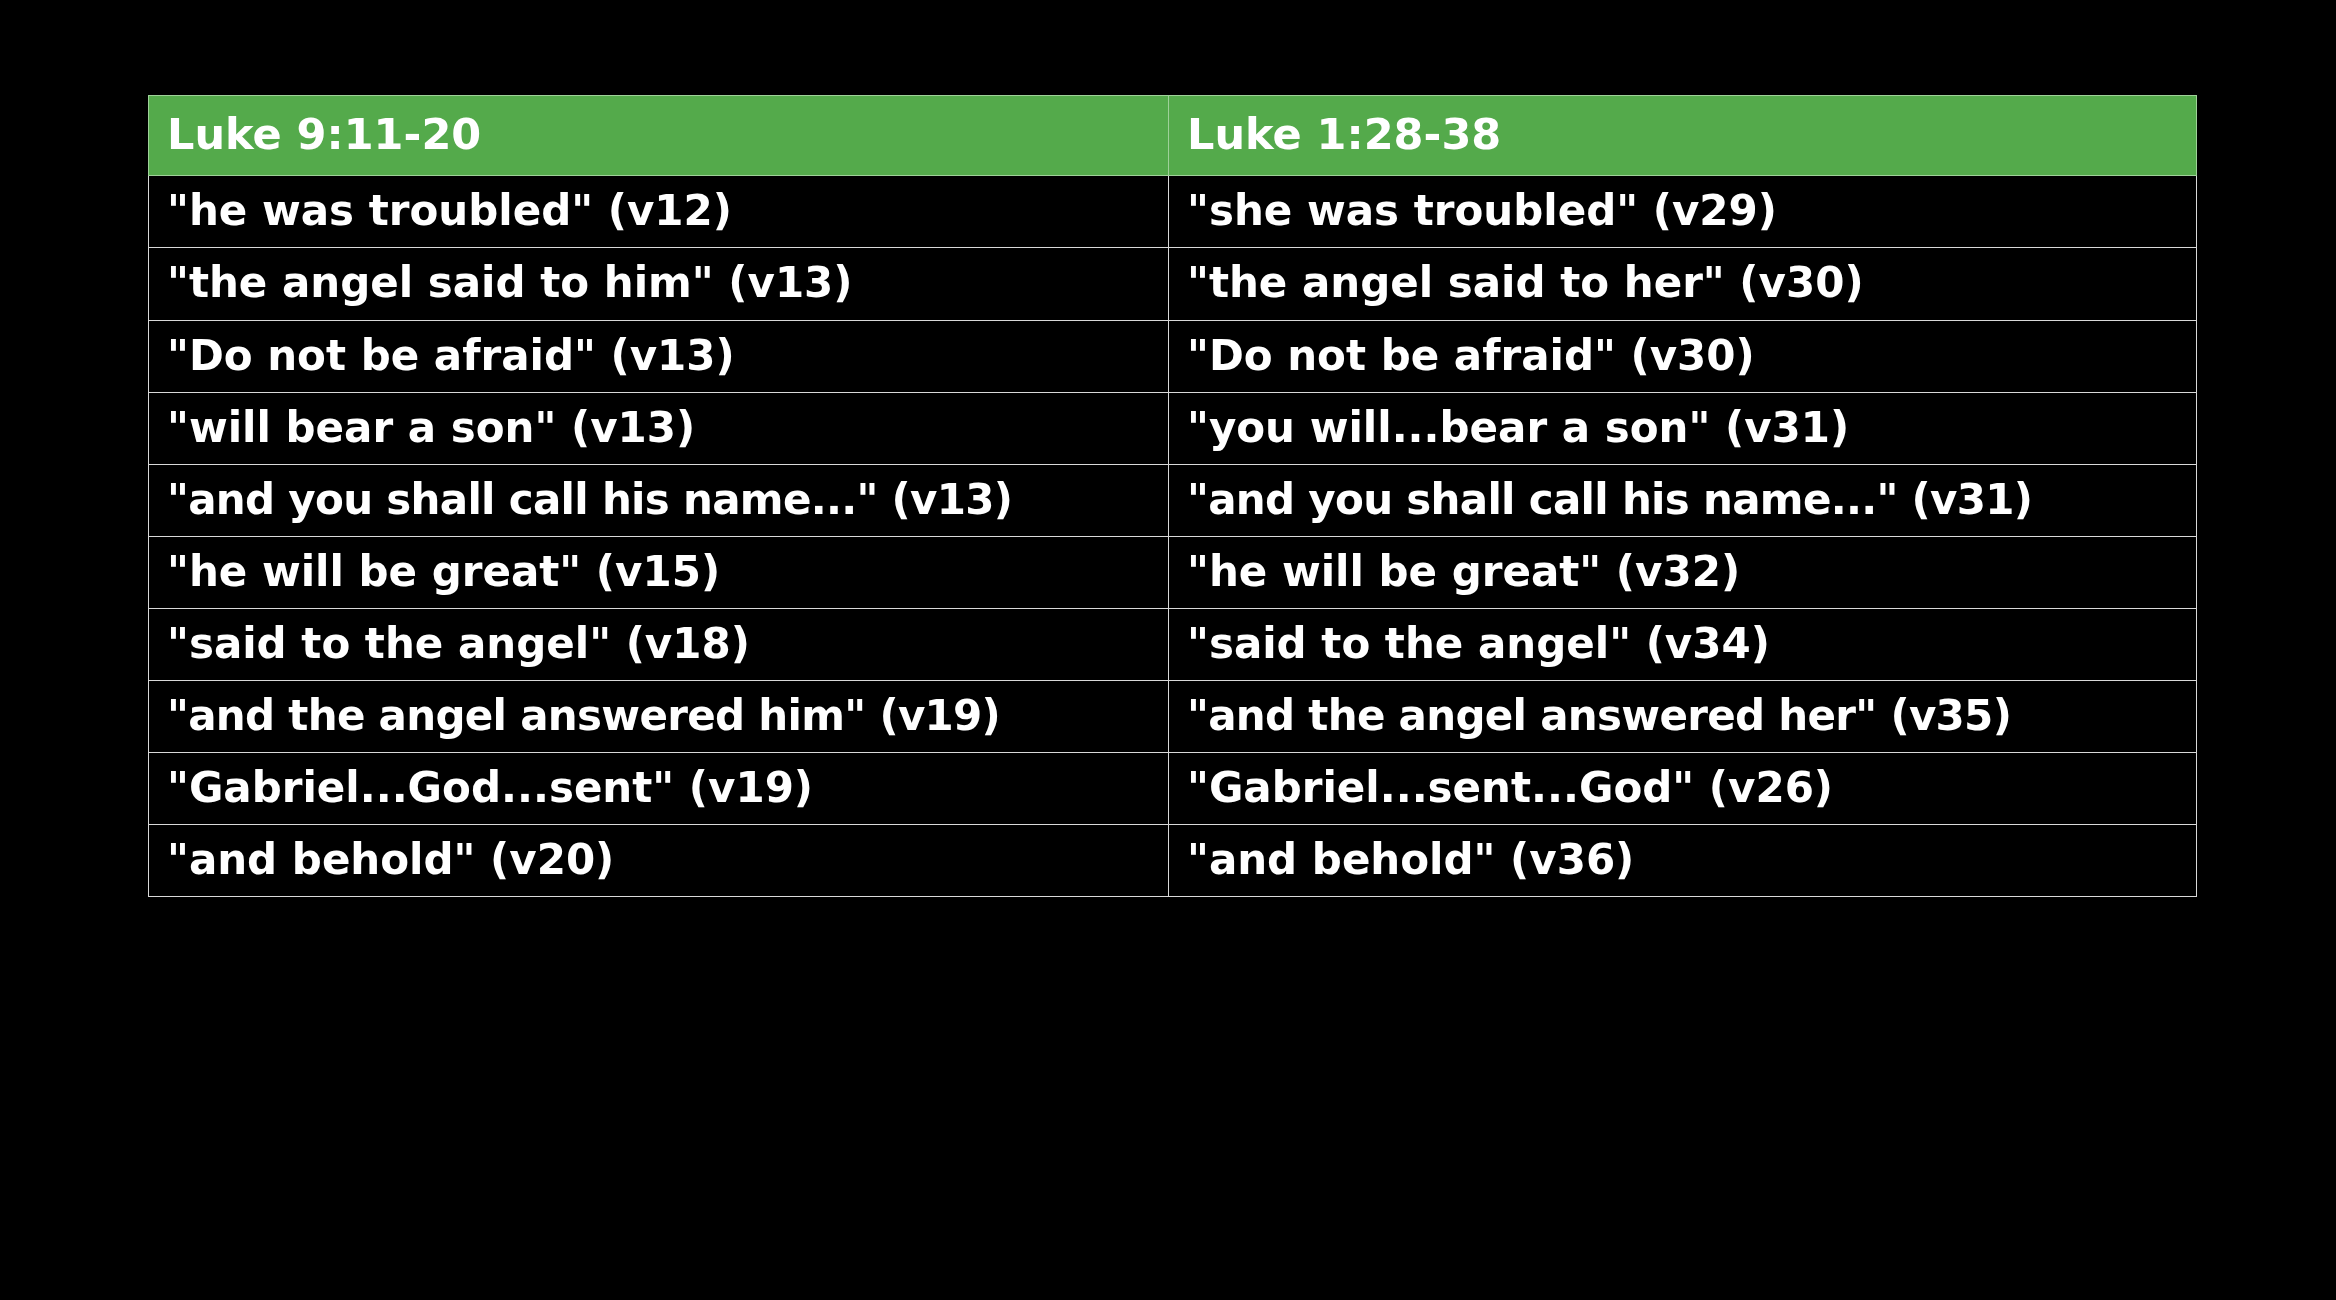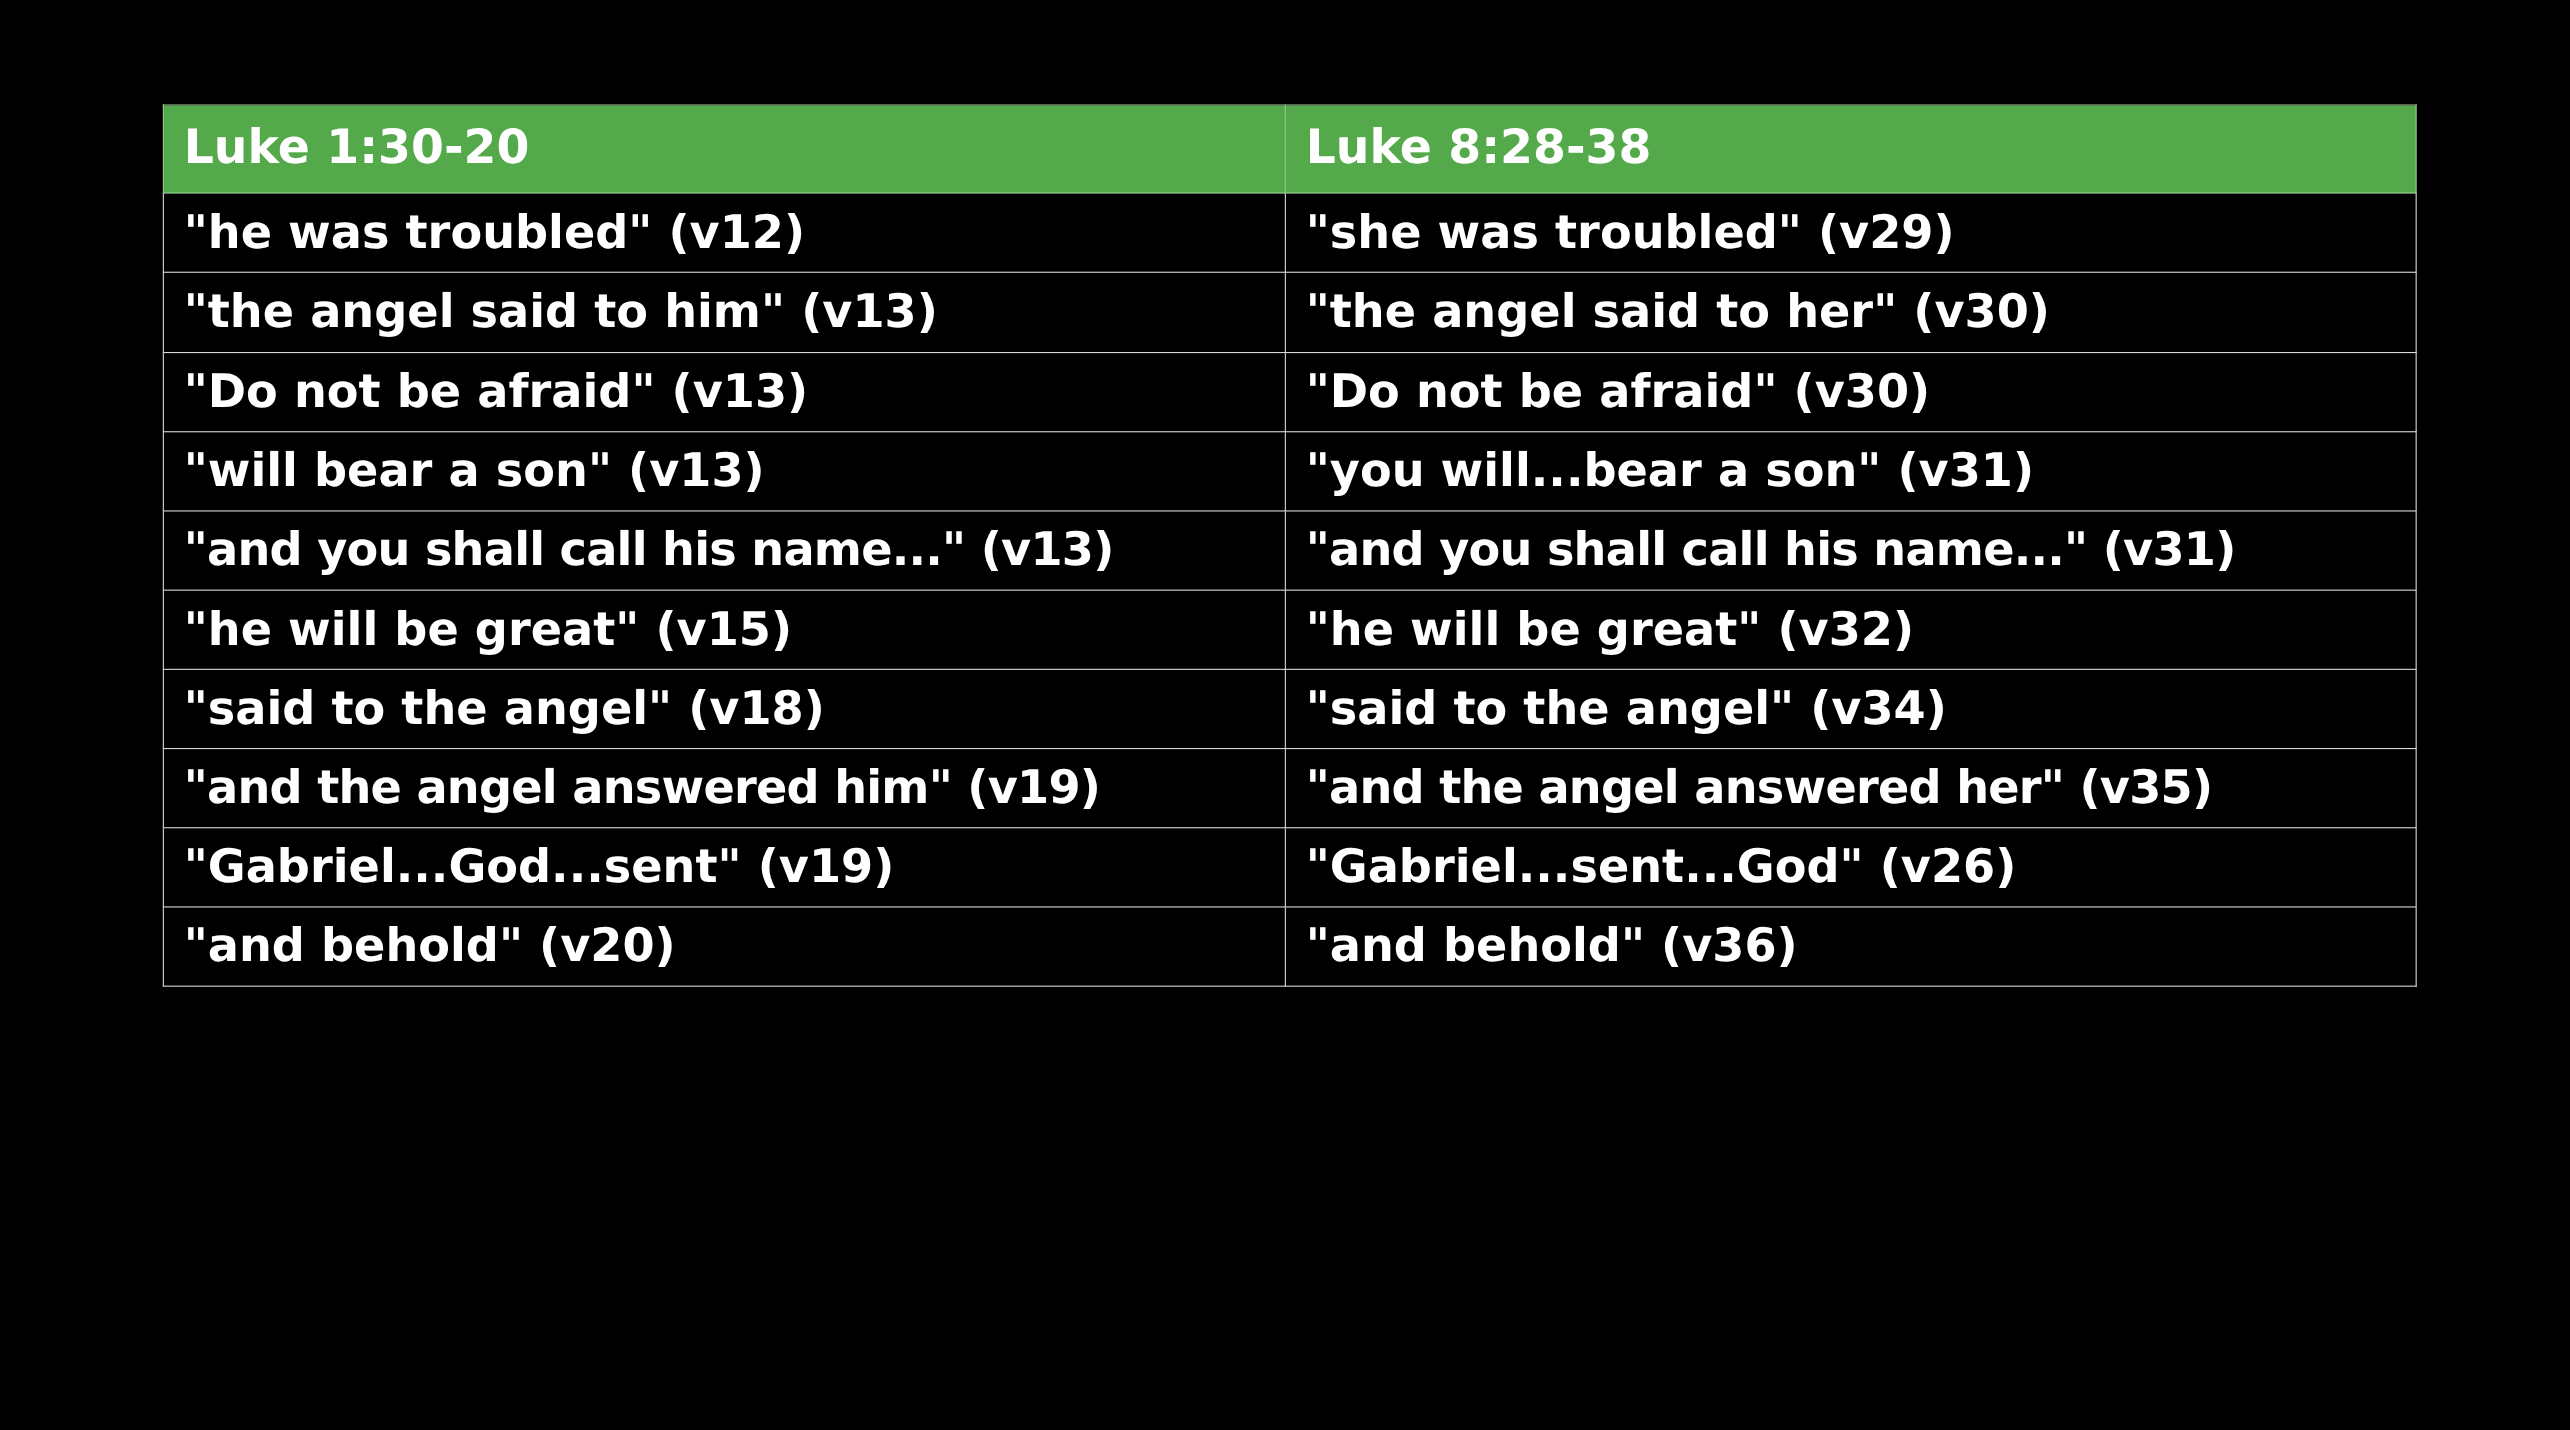--- a/index.html
+++ b/index.html
@@ -65,22 +65,22 @@
 
 <div class="slide">
   <div class="table-wrap">
     <table class="compare">
       <colgroup>
         <col class="c1">
         <col class="c2">
       </colgroup>
       <thead>
         <tr>
-          <th>Luke 1:30-20</th>
-          <th>Luke 8:28-38</th>
+          <th>Luke 9:11-20</th>
+          <th>Luke 1:28-38</th>
         </tr>
       </thead>
       <tbody>
         <tr>
           <td>"he was troubled" (v12)</td>
           <td>"she was troubled" (v29)</td>
         </tr>
         <tr>
           <td>"the angel said to him" (v13)</td>
           <td>"the angel said to her" (v30)</td>

